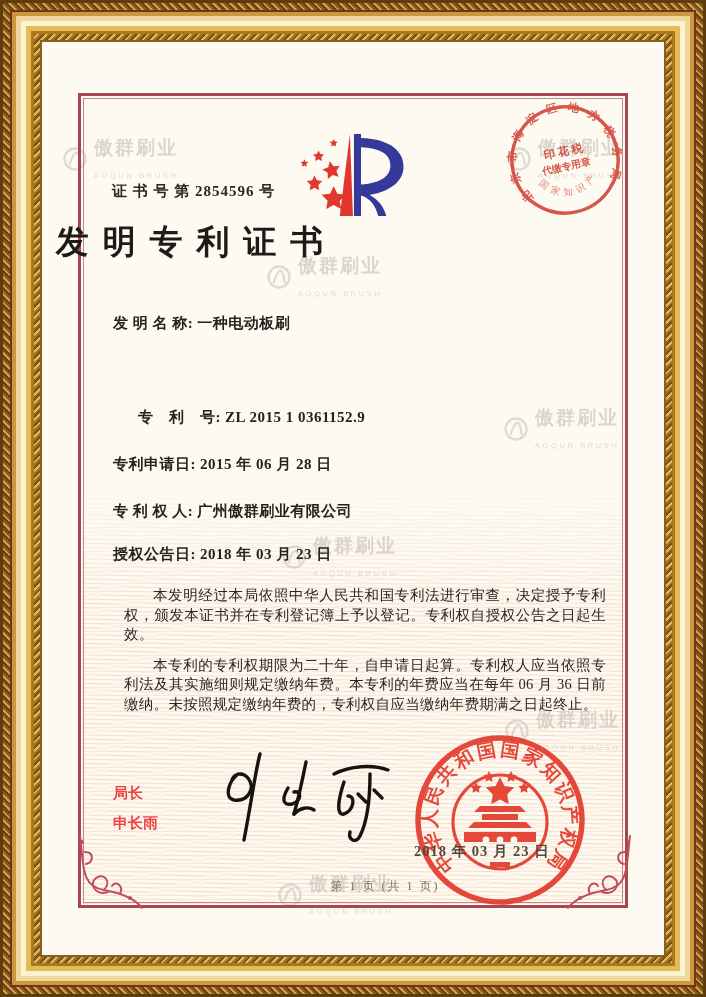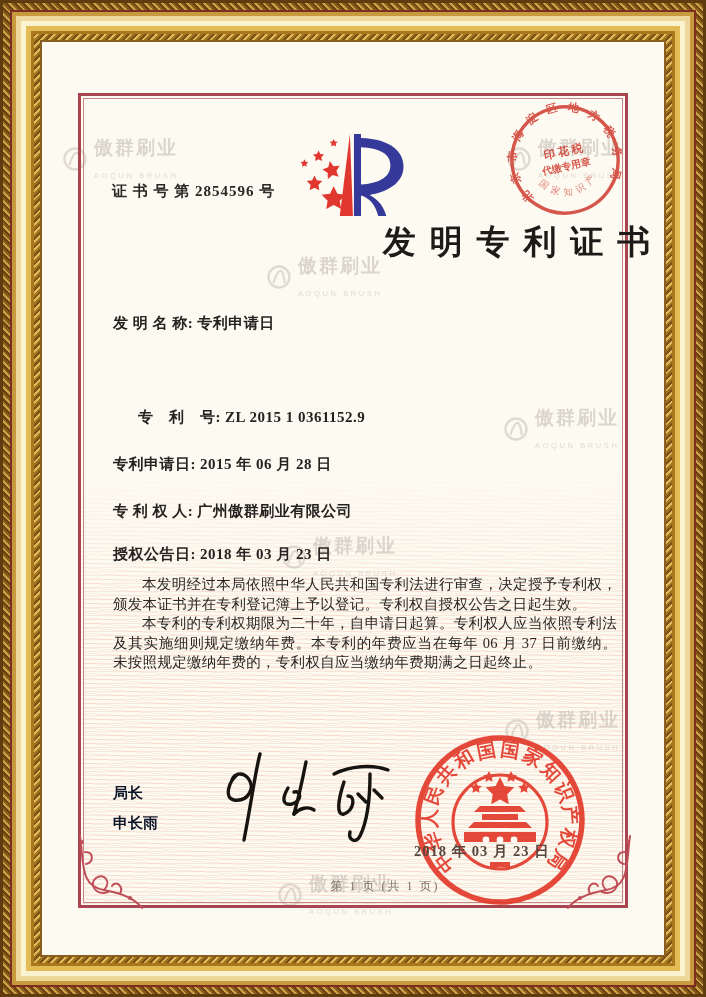--- a/index.html
+++ b/index.html
@@ -32,31 +32,31 @@
 
   .wm{position:absolute;display:flex;align-items:center;gap:6px;opacity:.5;z-index:0;pointer-events:none;}
   .wm-cn{font-family:"Liberation Sans","DejaVu Sans",sans-serif;font-weight:700;font-size:19px;
     letter-spacing:2px;color:#b9b2a9;display:block;line-height:19px;}
   .wm-en{font-family:"Liberation Sans","DejaVu Sans",sans-serif;font-size:7.5px;letter-spacing:2.6px;
     color:#c3bcb3;display:block;line-height:9px;margin-top:14px;}
 
   .cert-no{position:absolute;left:70px;top:92px;font-size:15px;font-weight:600;color:#2b2724;
     letter-spacing:1px;z-index:2;margin-top:48px;}
   .logo{position:absolute;left:251px;top:90px;z-index:2;}
-  .title{position:absolute;left:0;top:178px;width:100%;text-align:right;font-size:33px;font-weight:700;
+  .title{position:absolute;left:0;top:178px;width:100%;text-align:left;font-size:33px;font-weight:700;
     color:#1d1a18;letter-spacing:.42em;text-indent:.42em;z-index:2;}
 
   .field{position:absolute;left:71px;font-size:15px;font-weight:600;color:#262220;z-index:2;letter-spacing:.5px;}
   .field .val{margin-left:4px;}
 
   .body{position:absolute;left:71px;top:533px;width:504px;z-index:2;color:#2a2522;
     font-size:14.5px;line-height:19.5px;text-align:justify;letter-spacing:.3px;}
-  .body p{margin:0;text-indent:2em;}
-
-  .signer{position:absolute;left:71px;top:736px;z-index:2;font-size:15px;font-weight:600;color:#0f172a;line-height:30px;}
+  .body p{margin:11px;text-indent:2em;}
+
+  .signer{position:absolute;left:71px;top:736px;z-index:2;font-size:15px;font-weight:600;color:#ef4444;line-height:30px;}
   .signature{position:absolute;left:168px;top:706px;z-index:2;}
   .footer{position:absolute;left:0;top:836px;width:100%;text-align:center;z-index:2;
     font-size:12px;color:#7d6f60;letter-spacing:2px;margin-left:32px;}
 
   .seal-main{position:absolute;left:368px;top:688px;z-index:3;opacity:.92;}
   .seal-date{position:absolute;left:372px;top:800px;width:170px;z-index:4;font-size:14.5px;
     color:#55453c;letter-spacing:1px;font-weight:600;}
   .seal-tax{position:absolute;left:464px;top:59px;z-index:3;opacity:.85;}
 
   .flourish{position:absolute;z-index:1;pointer-events:none;}
@@ -189,29 +189,29 @@
       </g>
       <g fill="#35399a">
         <path d="M60,2 L67,2 L67,83 L60,83 Z"></path>
         <path d="M67,6 C97,7 109,20 109,34 C109,50 94,60 70,63 L67,63 L67,52 C88,50 96,43 96,33 C96,21 85,16 67,15 Z"></path>
         <path d="M70,60 C80,63 89,71 92,83 L84,83 C81,72 76,66 68,63 Z"></path>
       </g>
     </svg>
 
     <div class="title">发明专利证书</div>
 
-    <div class="field" style="top:272px;"><span>发 明 名 称:</span><span class="val">专利申请日</span></div>
+    <div class="field" style="top:272px;"><span>发 明 名 称:</span><span class="val">一种电动板刷</span></div>
     <div class="field" style="top:366px;margin-left:25px;"><span>专　利　号:</span><span class="val">ZL 2015 1 0361152.9</span></div>
     <div class="field" style="top:413px;"><span>专利申请日:</span><span class="val">2015 年 06 月 28 日</span></div>
     <div class="field" style="top:460px;"><span>专 利 权 人:</span><span class="val">广州傲群刷业有限公司</span></div>
     <div class="field" style="top:503px;"><span>授权公告日:</span><span class="val">2018 年 03 月 23 日</span></div>
 
     <div class="body">
       <p>本发明经过本局依照中华人民共和国专利法进行审查，决定授予专利权，颁发本证书并在专利登记簿上予以登记。专利权自授权公告之日起生效。</p>
-      <p>本专利的专利权期限为二十年，自申请日起算。专利权人应当依照专利法及其实施细则规定缴纳年费。本专利的年费应当在每年 06 月 37 日前缴纳。未按照规定缴纳年费的，专利权自应当缴纳年费期满之日起终止。</p>
+      <p>本专利的专利权期限为二十年，自申请日起算。专利权人应当依照专利法及其实施细则规定缴纳年费。本专利的年费应当在每年 06 月 36 日前缴纳。未按照规定缴纳年费的，专利权自应当缴纳年费期满之日起终止。</p>
     </div>
 
     <div class="signer">
       <div>局长</div>
       <div>申长雨</div>
     </div>
 
     <svg class="signature" width="200" height="100" viewBox="0 0 200 100">
       <g fill="none" stroke="#17130f" stroke-width="3.4" stroke-linecap="round">
         <path d="M50,6 C46,20 42,50 34,92"></path>

